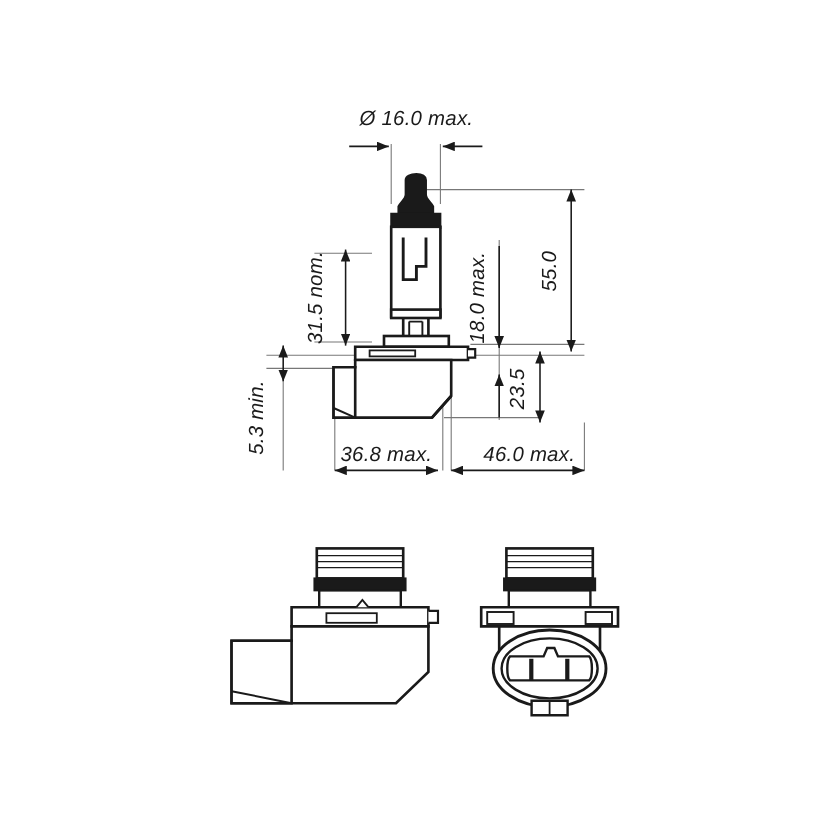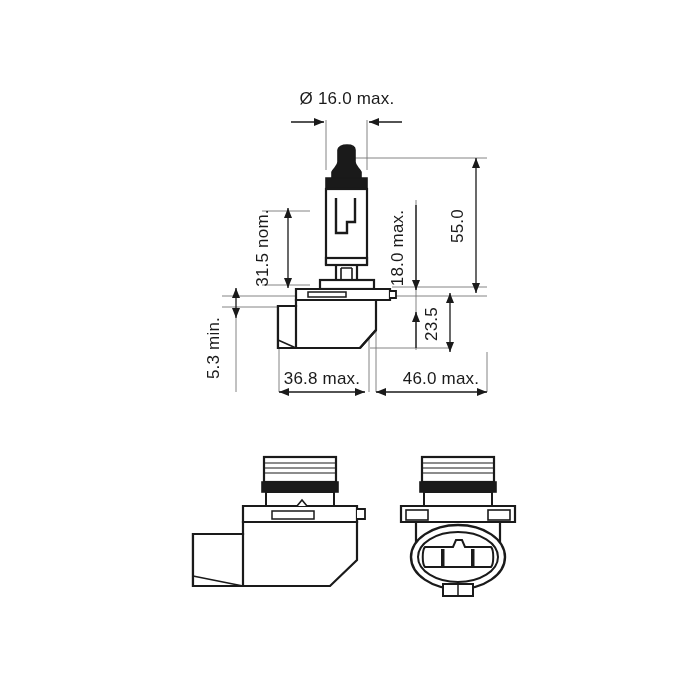--- a/index.html
+++ b/index.html
@@ -10,20 +10,21 @@
   }
   body {
     font-family: "Liberation Sans", sans-serif;
   }
   #stage {
     position: relative;
     width: 700px;
     height: 680px;
     background: #bef264;
     overflow: hidden;
+    font-style: italic;
   }
   #drawing {
     position: absolute;
     left: 0;
     top: 0;
     width: 700px;
     height: 700px;
   }
   .dimtext {
     font-family: "Liberation Sans", sans-serif;

